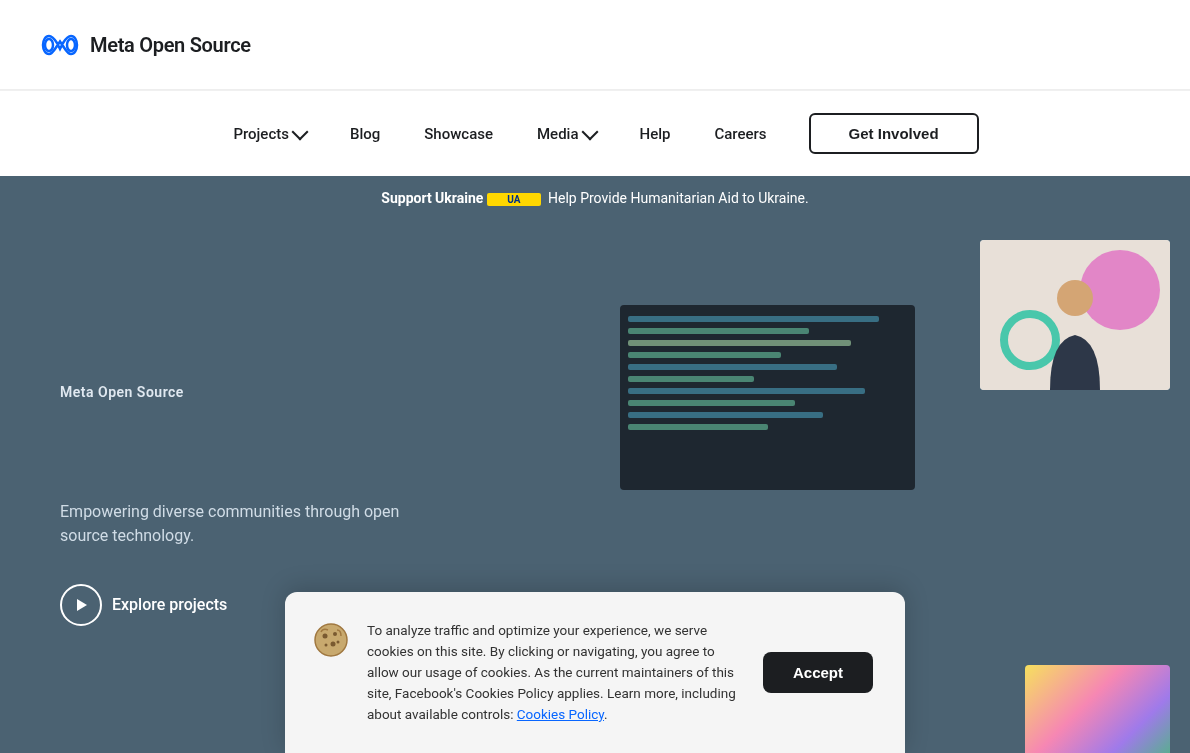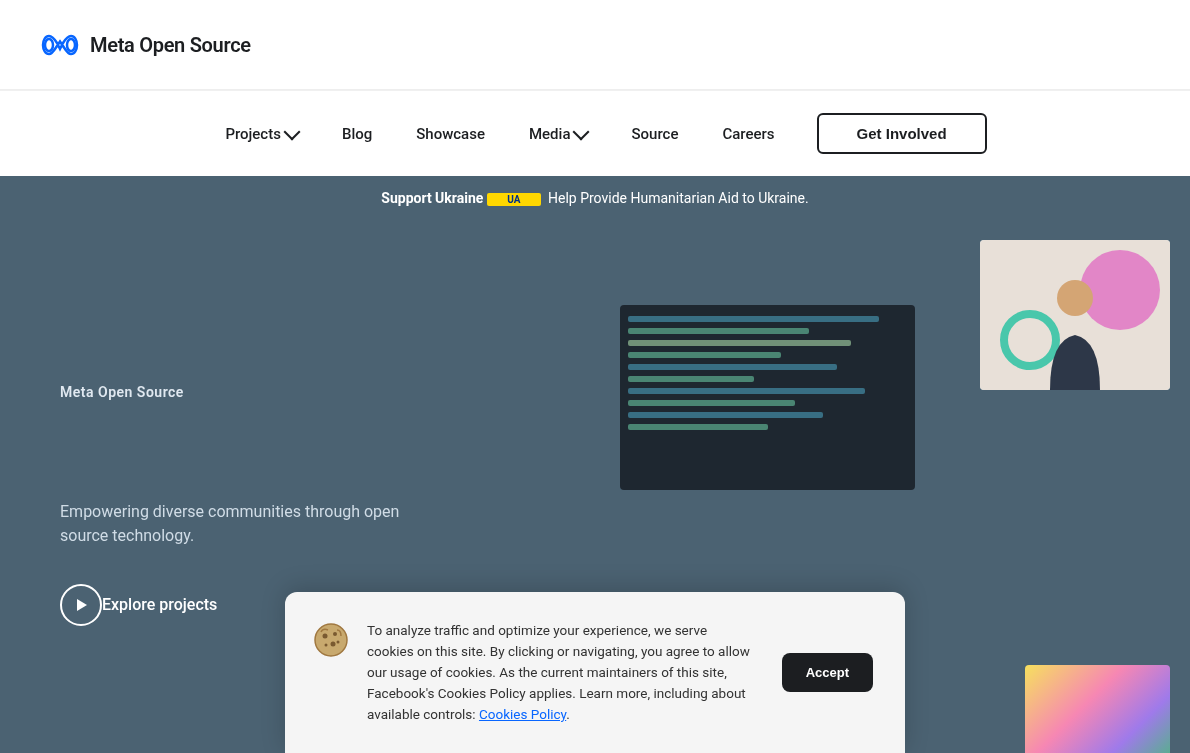--- a/index.html
+++ b/index.html
@@ -125,20 +125,21 @@
     .hero-desc {
       font-size: 16px;
       line-height: 1.5;
       color: #d0dce6;
       margin-bottom: 36px;
       max-width: 380px;
     }
     .hero-cta {
       display: inline-flex;
       align-items: center;
+      gap: 10px;
       color: #fff;
       font-size: 16px;
       font-weight: 500;
       cursor: pointer;
       text-decoration: none;
     }
     .hero-cta-circle {
       width: 42px;
       height: 42px;
       border-radius: 50%;
@@ -235,22 +236,22 @@
       color: #0866ff;
       text-decoration: underline;
       cursor: pointer;
     }
     .cookie-accept-btn {
       flex-shrink: 0;
       background: #1c1e21;
       color: #fff;
       border: none;
       border-radius: 8px;
-      padding: 12px 24px;
-      font-size: 13px;
+      padding: 12px 30px;
+      font-size: 15px;
       font-weight: 600;
       cursor: pointer;
       align-self: center;
       margin-left: 8px;
     }
 
     
     .code-content {
       width: 100%;
       height: 100%;
@@ -325,21 +326,21 @@
     <span>Blog</span>
   </div>
   <div class="nav-item">
     <span>Showcase</span>
   </div>
   <div class="nav-item">
     <span>Media</span>
     <span class="nav-chevron"></span>
   </div>
   <div class="nav-item">
-    <span>Source</span>
+    <span>Help</span>
   </div>
   <div class="nav-item">
     <span>Careers</span>
   </div>
   <button class="nav-cta">Get Involved</button>
 </nav>
 
 <div class="banner">
   <strong>Support Ukraine</strong><span class="ua-badge">UA</span><span> Help Provide Humanitarian Aid to Ukraine.</span>
 </div>

